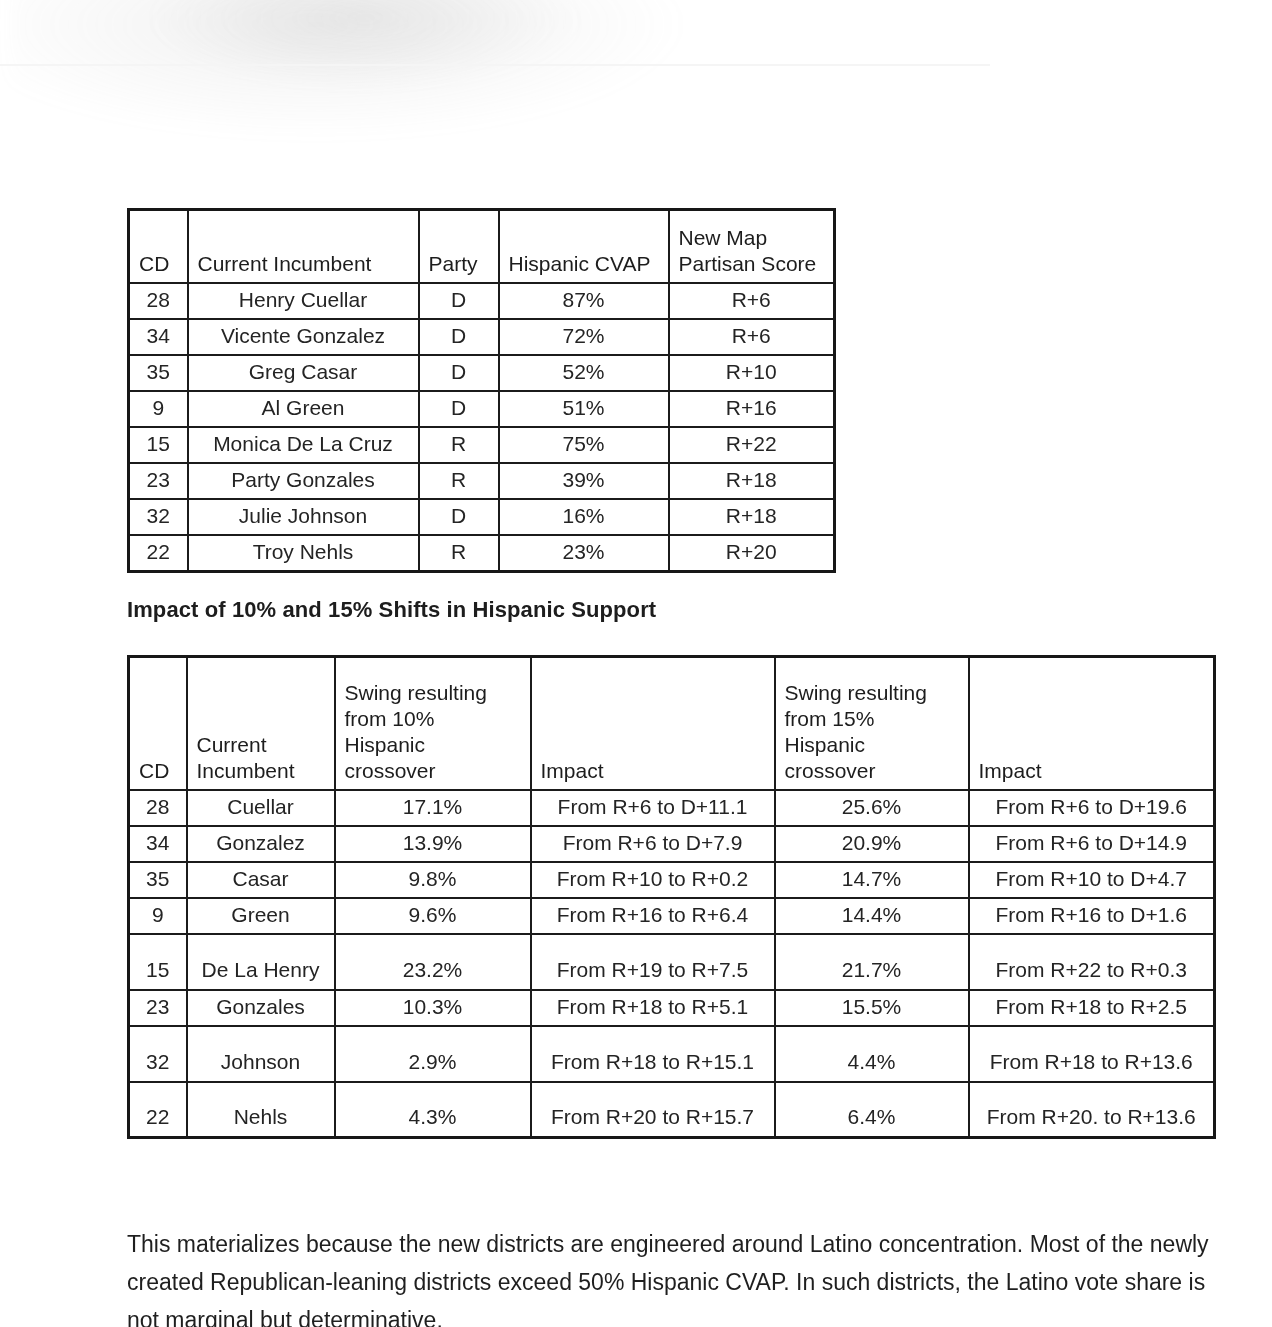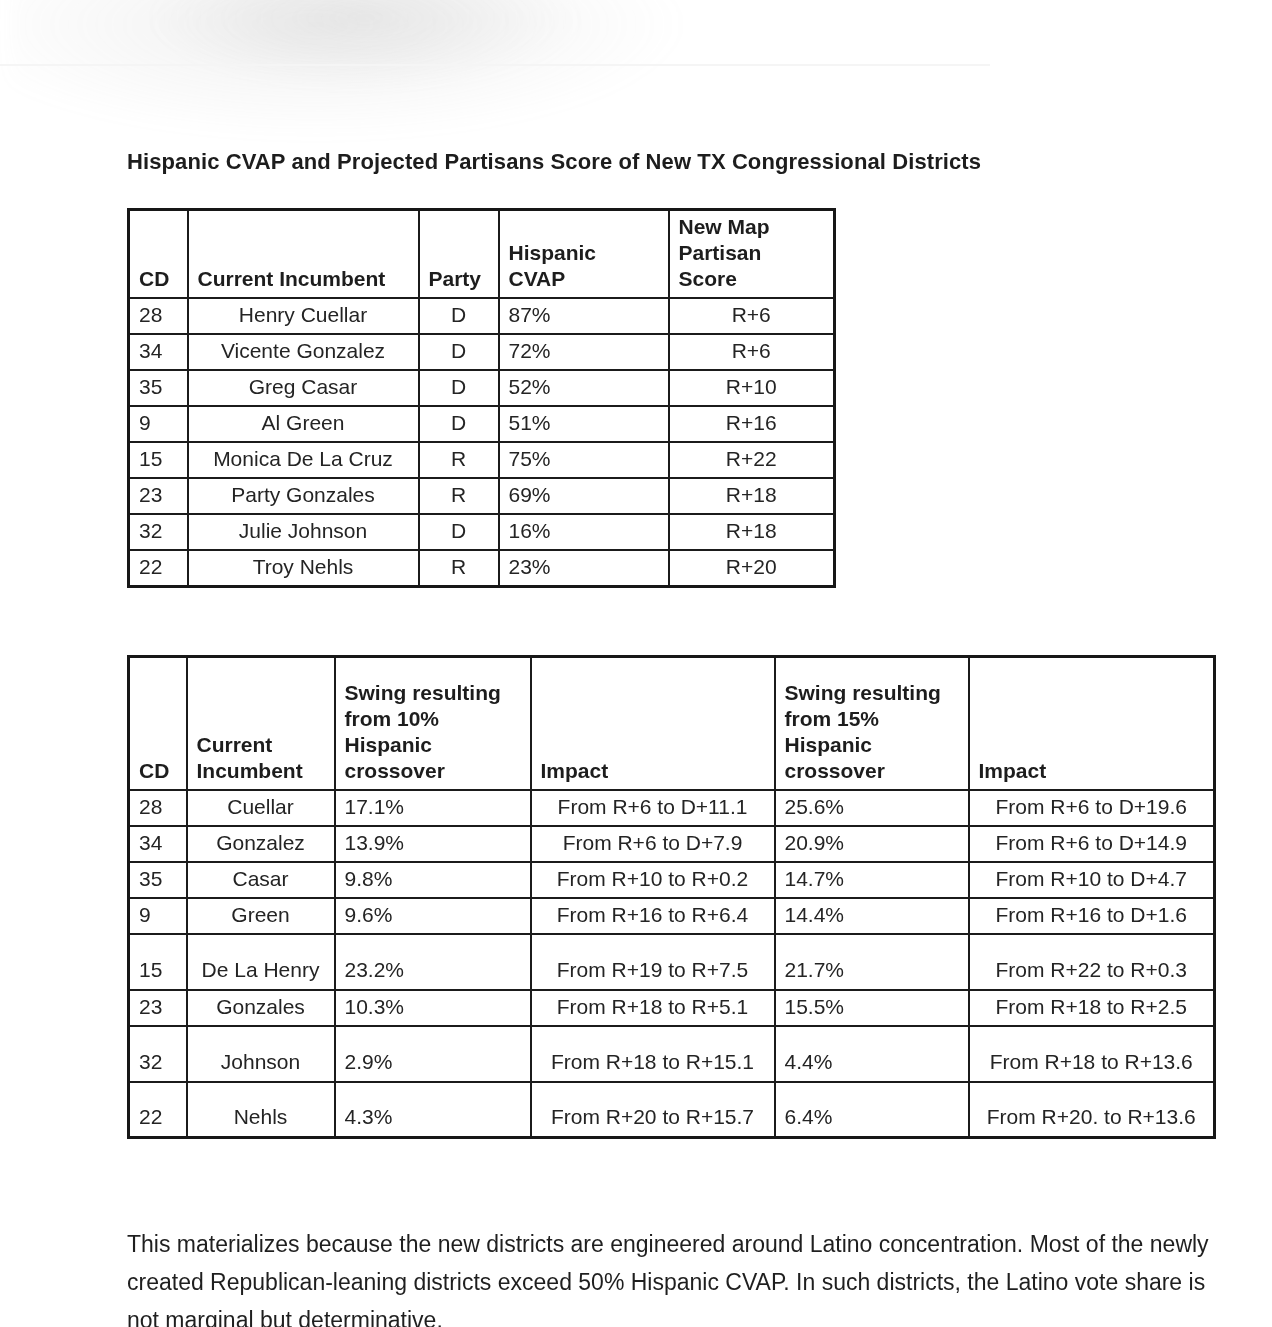--- a/index.html
+++ b/index.html
@@ -51,22 +51,22 @@
 
   th, td {
     border: 2px solid #1b1b1b;
     vertical-align: bottom;
     font-size: 21px;
     line-height: 26px;
     padding: 3px 9px 5px 9px;
     overflow: hidden;
     color: #242424;
   }
-  th { font-weight: bold; text-align: left; color: #1d1d1d; }
-  td.num { text-align: left; }
+  th { font-weight: normal; text-align: left; color: #1d1d1d; }
+  td.num { text-align: center; }
   td.txt { text-align: center; }
 
   #table-1 tr.hdr  { height: 73px; }
   #table-1 tr.row  { height: 35px; }
   #table-2 tr.hdr  { height: 133px; }
   #table-2 tr.row  { height: 35px; }
   #table-2 tr.row-tall { height: 56px; }
   #table-2 tr.row-tall td { padding-bottom: 6px; }
 
   .paragraph {
@@ -83,21 +83,20 @@
 </style>
 </head>
 <body>
 
 <div class="page">
 
   <div class="smudge-1"></div>
   <div class="smudge-2"></div>
   <div class="faint-line"></div>
 
-  <div id="title-1" class="section-title">Hispanic CVAP and Projected Partisans Score of New TX Congressional Districts</div>
 
   <table id="table-1">
     <colgroup>
       <col style="width:59px">
         <col style="width:231px">
         <col style="width:80px">
       <col style="width:170px">
         <col style="width:166px">
     </colgroup>
     <tbody>
@@ -140,40 +139,41 @@
       <td class="num">15</td>
       <td class="txt">Monica De La Cruz</td>
       <td class="txt">R</td>
       <td class="num">75%</td>
       <td class="txt">R+22</td>
     </tr>
     <tr class="row">
       <td class="num">23</td>
       <td class="txt">Party Gonzales</td>
       <td class="txt">R</td>
-      <td class="num">69%</td>
+      <td class="num">39%</td>
       <td class="txt">R+18</td>
     </tr>
     <tr class="row">
       <td class="num">32</td>
       <td class="txt">Julie Johnson</td>
       <td class="txt">D</td>
       <td class="num">16%</td>
       <td class="txt">R+18</td>
     </tr>
     <tr class="row">
       <td class="num">22</td>
       <td class="txt">Troy Nehls</td>
       <td class="txt">R</td>
       <td class="num">23%</td>
       <td class="txt">R+20</td>
     </tr>
   </tbody>
     </table>
 
+  <div id="title-2" class="section-title">Impact of 10% and 15% Shifts in Hispanic Support</div>
 
   <table id="table-2">
     <colgroup>
       <col style="width:58px">
         <col style="width:148px">
         <col style="width:196px">
       <col style="width:244px">
         <col style="width:194px">
         <col style="width:246px">
     </colgroup>

